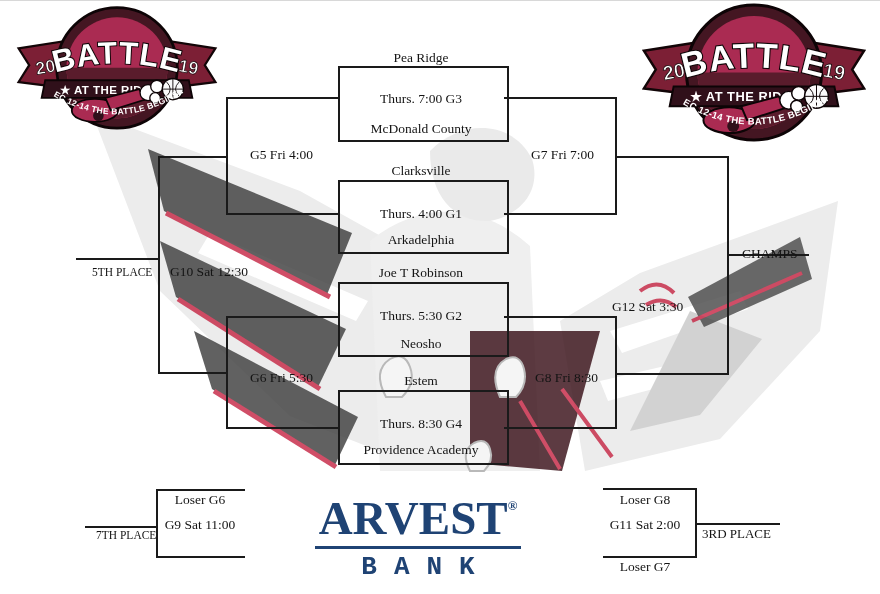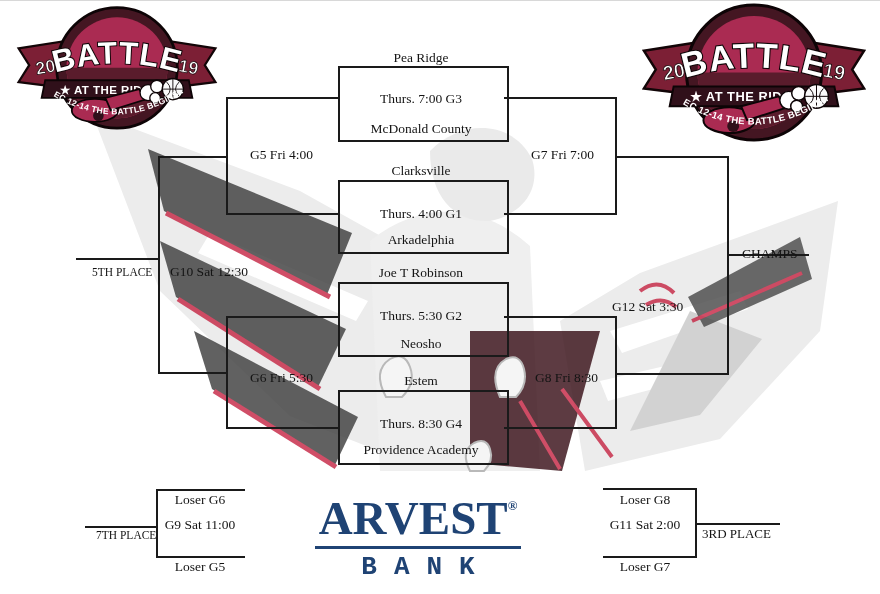--- a/index.html
+++ b/index.html
@@ -189,21 +189,20 @@
   <div class="lbl" style="left:535px;top:369px;">G8 Fri 8:30</div>
   <div class="lbl" style="left:170px;top:263px;">G10 Sat 12:30</div>
   <div class="lbl" style="left:612px;top:258px;margin-top:40px;">G12 Sat 3:30</div>
   <div class="lbl" style="left:742px;top:245px;">CHAMPS</div>
   <div class="lbl sm" style="left:92px;top:265px;">5TH PLACE</div>
   <div class="lbl sm" style="left:96px;top:528px;">7TH PLACE</div>
   <div class="lbl" style="left:702px;top:525px;font-size:13px;">3RD PLACE</div>
 
   <div class="con" style="left:130px;top:491px;">Loser G6</div>
   <div class="con" style="left:130px;top:516px;">G9 Sat 11:00</div>
-  <div class="con" style="left:130px;top:558px;">Loser G5</div>
 
   <div class="con" style="left:575px;top:491px;">Loser G8</div>
   <div class="con" style="left:575px;top:516px;">G11 Sat 2:00</div>
   <div class="con" style="left:575px;top:558px;">Loser G7</div>
 
   <div id="sponsor">
     <div>
       <span class="name">ARVEST</span><span class="reg">®</span>
     </div>
     <div class="rule"></div>

